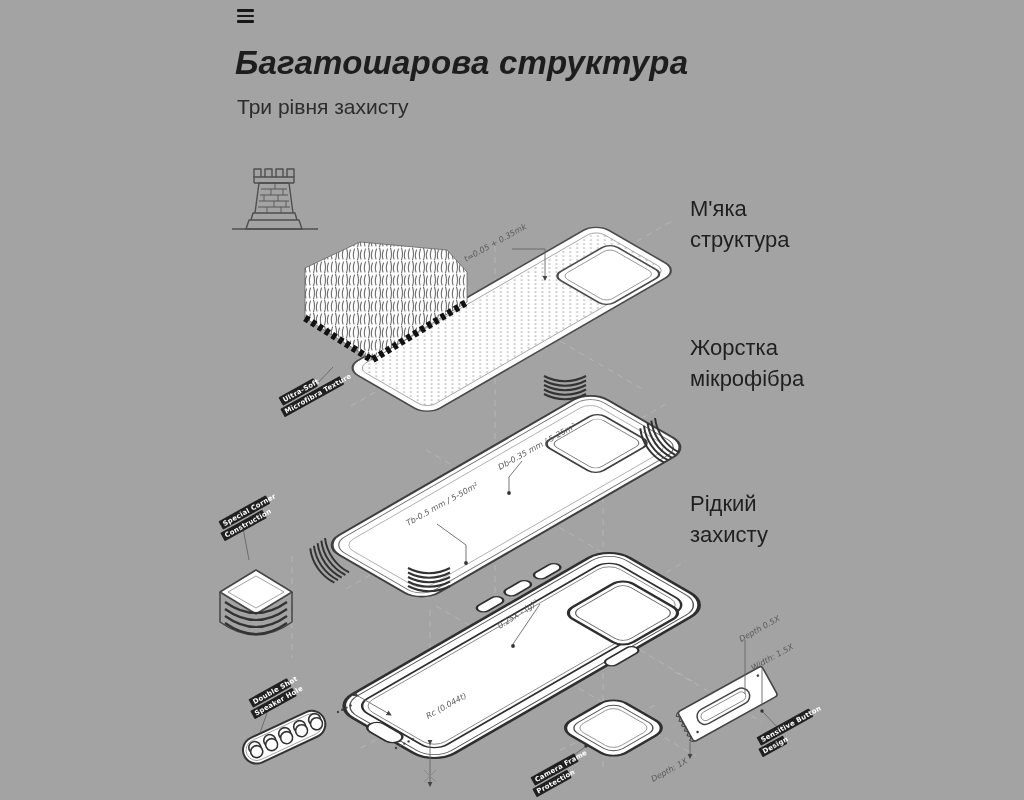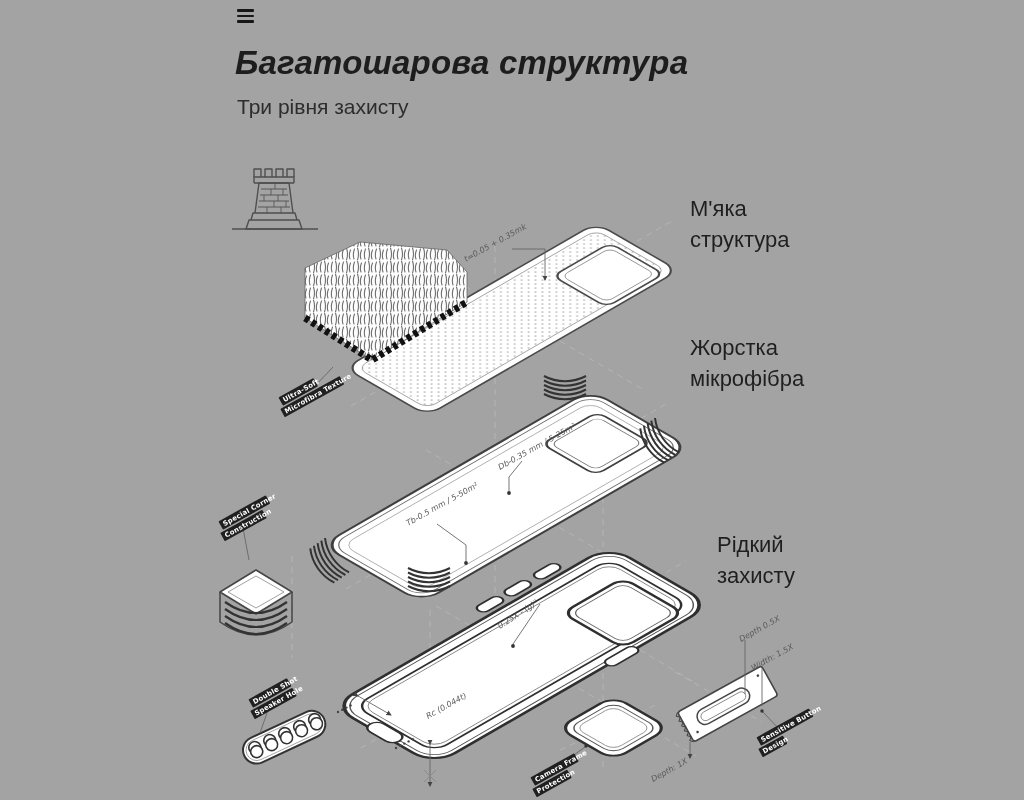--- a/index.html
+++ b/index.html
@@ -14,21 +14,21 @@
     position:absolute; left:235px; top:44px; width:560px;
     font-size:33px; font-weight:700; font-style:italic; color:#1d1d1d; letter-spacing:0.2px;
   }
   .subtitle {
     position:absolute; left:237px; top:93px;
     font-size:21px; line-height:1.33; color:#2d2d2d; font-weight:400;
   }
   .callout {
     position:absolute; left:690px; font-size:22px; line-height:1.42; color:#1f1f1f; font-weight:500;
   }
-  .co-1 { top:193px; } .co-2 { top:332px; } .co-3 { top:529px;margin-left:27px; }
+  .co-1 { top:193px; } .co-2 { top:332px; } .co-3 { top:488px; }
   svg text { user-select:none; }
   .ann { font:italic 8px "DejaVu Sans", sans-serif; fill:#5a5a5a; }
   .badge-rect { fill:#202020; }
   .badge-text { font:bold 6.8px "DejaVu Sans", sans-serif; fill:#ffffff; letter-spacing:0.25px; }
 </style>
 </head>
 <body>
 
 <div class="page">
 

